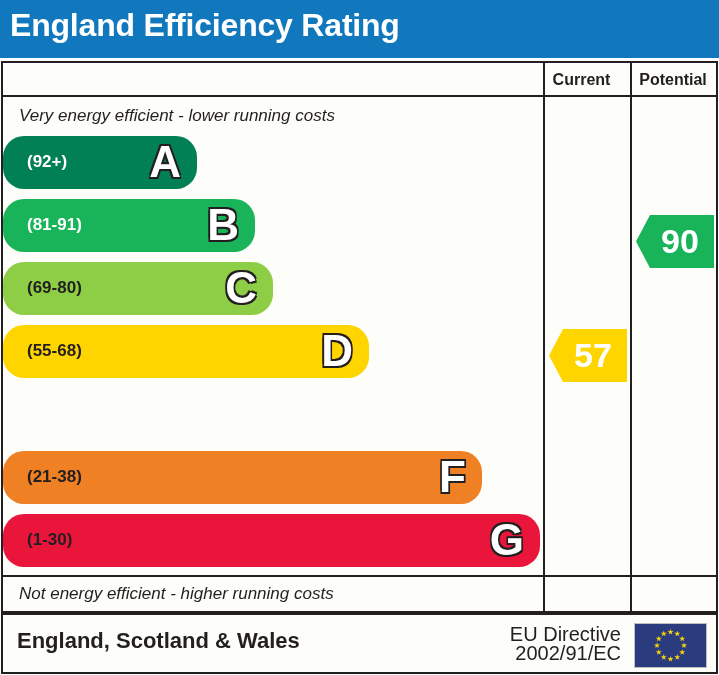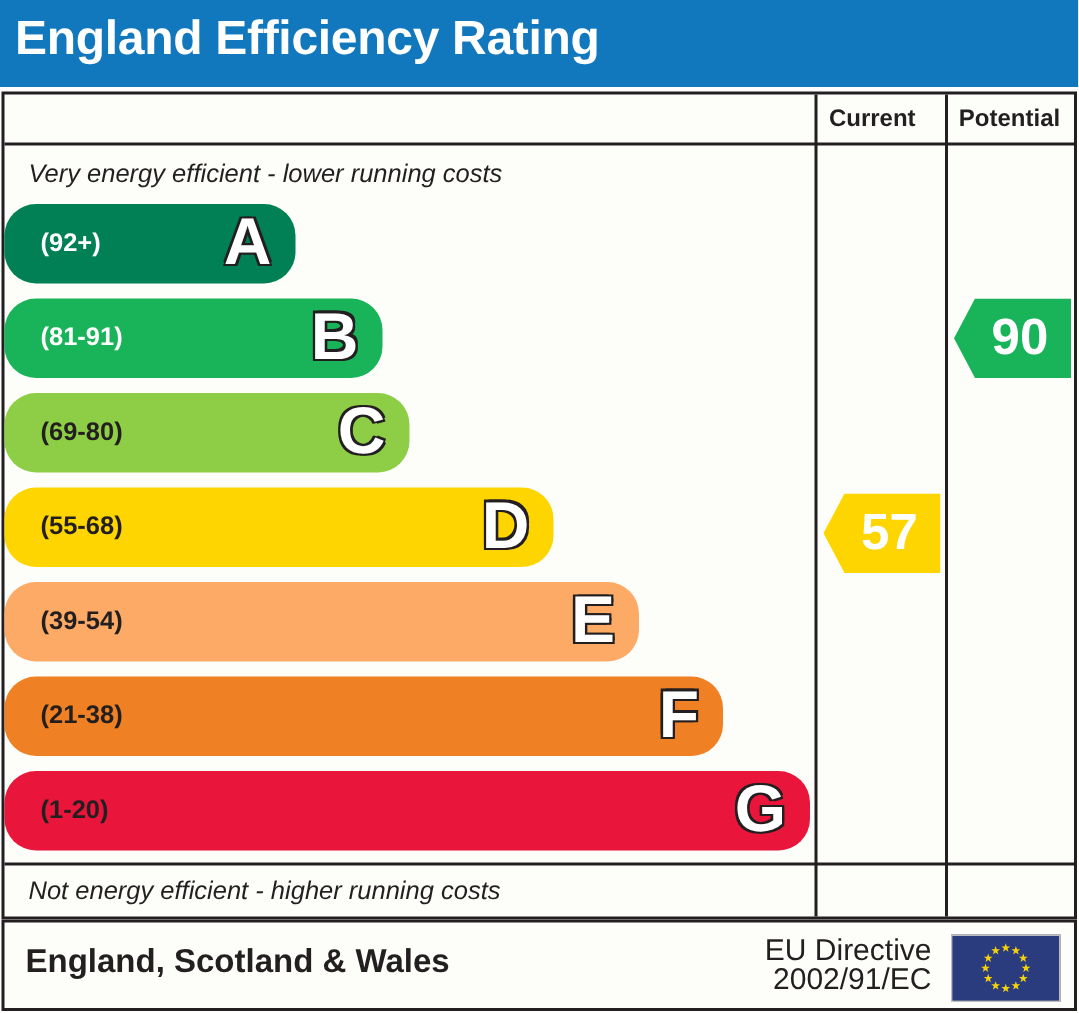--- a/index.html
+++ b/index.html
@@ -252,42 +252,38 @@
           <span class="bar-letter" style="right: 16px;">B</span>
         </div>
         <div class="bar" style="top: 126px; width: 270px; background: rgb(141, 206, 70);">
           <span class="bar-range">(69-80)</span>
           <span class="bar-letter" style="right: 16px;">C</span>
         </div>
         <div class="bar" style="top: 189px; width: 366px; background: rgb(255, 213, 0);">
           <span class="bar-range">(55-68)</span>
           <span class="bar-letter" style="right: 16px;">D</span>
         </div>
-        <div class="bar" style="top: 252px; width: 423px; background: rgb(252, 170, 101);">
-          <span class="bar-range">(39-54)</span>
-          <span class="bar-letter" style="right: 16px;">E</span>
-        </div>
         <div class="bar" style="top: 315px; width: 479px; background: rgb(239, 128, 35);">
           <span class="bar-range">(21-38)</span>
           <span class="bar-letter" style="right: 16px;">F</span>
         </div>
         <div class="bar" style="top: 378px; width: 537px; background: rgb(233, 21, 59);">
-          <span class="bar-range">(1-20)</span>
+          <span class="bar-range">(1-30)</span>
           <span class="bar-letter" style="right: 16px;">G</span>
         </div>
       </div>
 
     <div id="badges">
         <div class="badge" style="left: 546px; top: 266px; width: 78px;">
           <svg width="78" height="53" viewBox="0 0 78 53">
             <path d="M 14,0 L 78,0 L 78,53 L 14,53 L 0,26.5 Z" fill="#ffd500"></path>
           </svg>
           <span class="badge-num">57</span>
         </div>
-        <div class="badge" style="left: 633px; top: 136px; width: 78px;">
+        <div class="badge" style="left: 633px; top: 152px; width: 78px;">
           <svg width="78" height="53" viewBox="0 0 78 53">
             <path d="M 14,0 L 78,0 L 78,53 L 14,53 L 0,26.5 Z" fill="#19b459"></path>
           </svg>
           <span class="badge-num">90</span>
         </div>
       </div>
 
     <div class="cap-divider" id="cap-divider" style="background: rgb(35, 31, 32);"></div>
     <div class="cap-row cap-bottom">
       <div class="cap-text">Not energy efficient - higher running costs</div>

